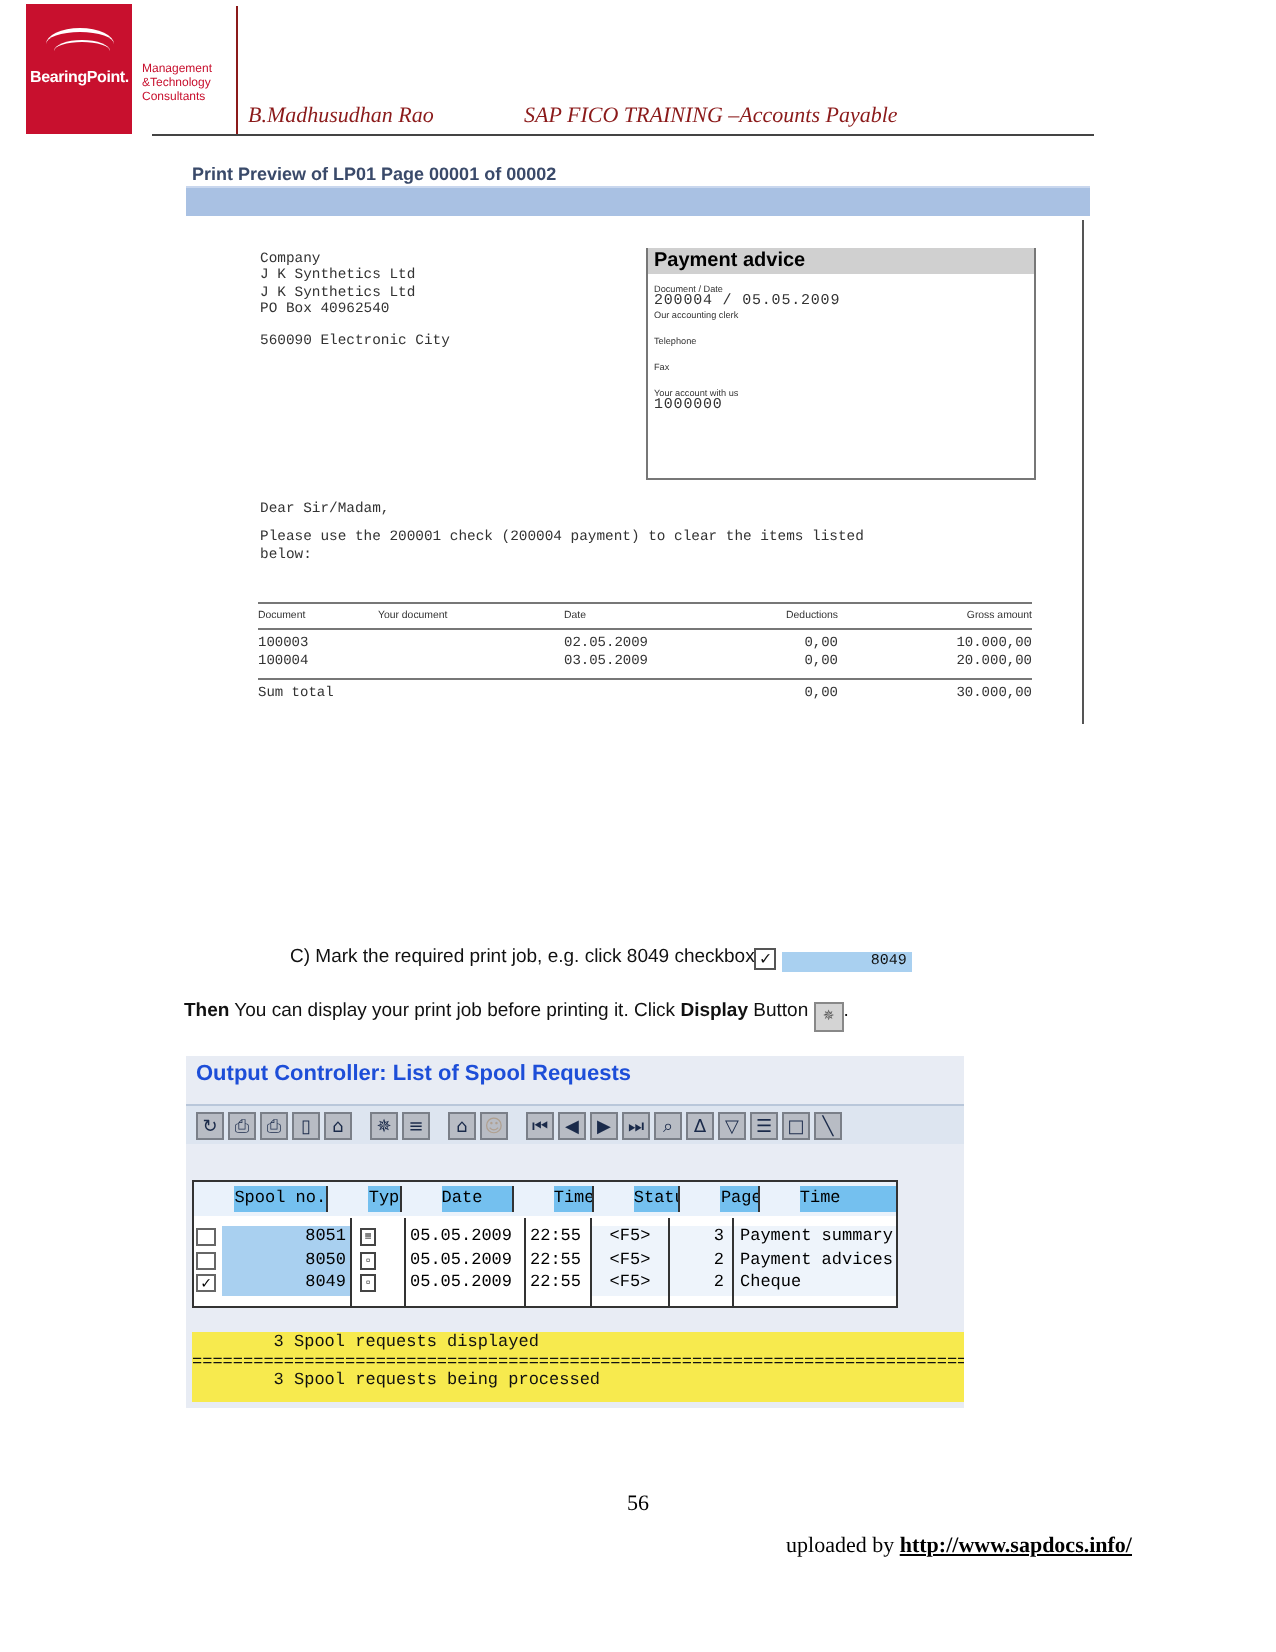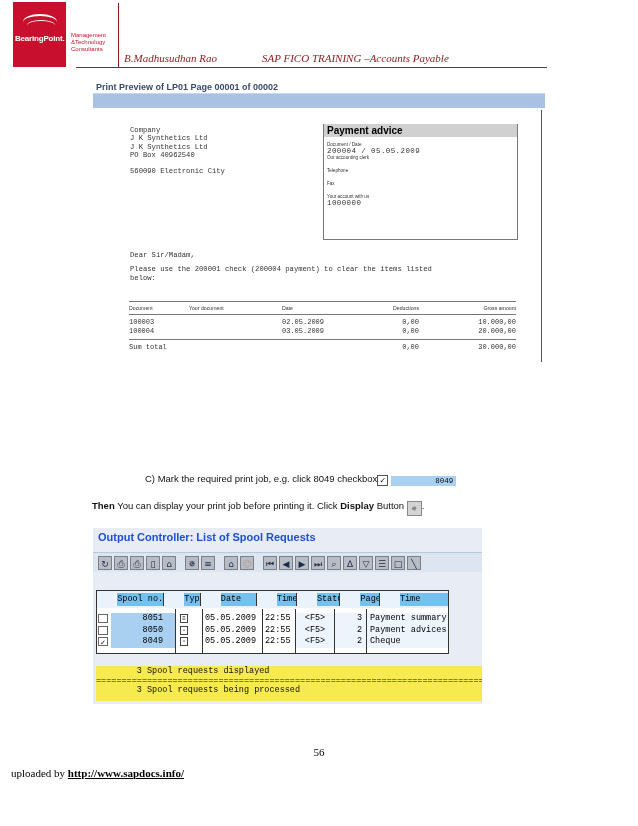--- a/index.html
+++ b/index.html
@@ -51,32 +51,32 @@
     .spool-table { position: absolute; left: 3px; top: 62px; width: 351px; border: 1px solid #333; background: #fff; }
     .st-row { display: flex; height: 11.5px; font-family: "Liberation Mono", monospace; font-size: 8.5px; line-height: 11.5px; }
     .st-head { background: #eaf2fb; height: 17px; line-height: 17px; border-bottom: 1px solid #fff; }
     .st-head > div { background: #74c0ef; height: 13px; line-height: 13px; margin-top: 2px; margin-left: 20px; }
     .st-cell { border-right: 1px solid #333; box-sizing: border-box; white-space: nowrap; overflow: hidden; }
     .st-cell:last-child { border-right: none; }
     .w-spool { width: 79px; } .w-type { width: 27px; } .w-date { width: 60px; } .w-time { width: 33px; }
     .w-status { width: 39px; } .w-pages { width: 32px; } .w-title { width: 81px; }
     .spool-cell { display: flex; align-items: center; }
     .row-cb { width: 10px; height: 9px; border: 1px solid #666; background: #fff; margin: 0 3px 0 1px; font-size: 8px; line-height: 9px; text-align: center; box-sizing: border-box; flex: none; }
-    .spool-val { flex: 1; background: #a9d0f0; text-align: right; padding-right: 12px; height: 11.5px; }
+    .spool-val { flex: 1; background: #a9d0f0; text-align: right; padding-right: 2px; height: 11.5px; }
     .type-icon { display: inline-block; width: 8px; height: 9px; border: 1px solid #444; margin-left: 4px; margin-top: 1px; box-sizing: border-box; font-size: 6px; line-height: 7px; text-align: center; }
     .st-status { text-align: center; background: #eef4fb; }
     .st-pages { text-align: right; padding-right: 4px; background: #eef4fb; }
     .st-title { padding-left: 3px; background: #eef4fb; }
     .st-date, .st-time { padding-left: 2px; }
     .msg-area { position: absolute; left: 3px; top: 138px; width: 386px; height: 35px; background: #f7ea4e; font-family: "Liberation Mono", monospace; font-size: 8.5px; color: #111; }
     .msg-line { height: 11px; line-height: 11px; white-space: pre; }
 
     
     .page-num { position: absolute; left: 0; width: 638px; top: 746px; text-align: center; font-family: "Liberation Serif", serif; font-size: 11px; }
-    .uploaded { position: absolute; left: 11px; width: 566px; top: 767px; text-align: left; font-family: "Liberation Serif", serif; font-size: 11px; }
+    .uploaded { position: absolute; left: 0; width: 566px; top: 767px; text-align: right; font-family: "Liberation Serif", serif; font-size: 11px; }
     .uploaded a { color: #000; font-weight: bold; text-decoration: underline; }
   </style>
 </head>
 <body>
 
 <div class="logo-box">
   <div class="logo-arc"></div>
   <div class="logo-arc2"></div>
   <div class="logo-text">BearingPoint.</div>
 </div>

